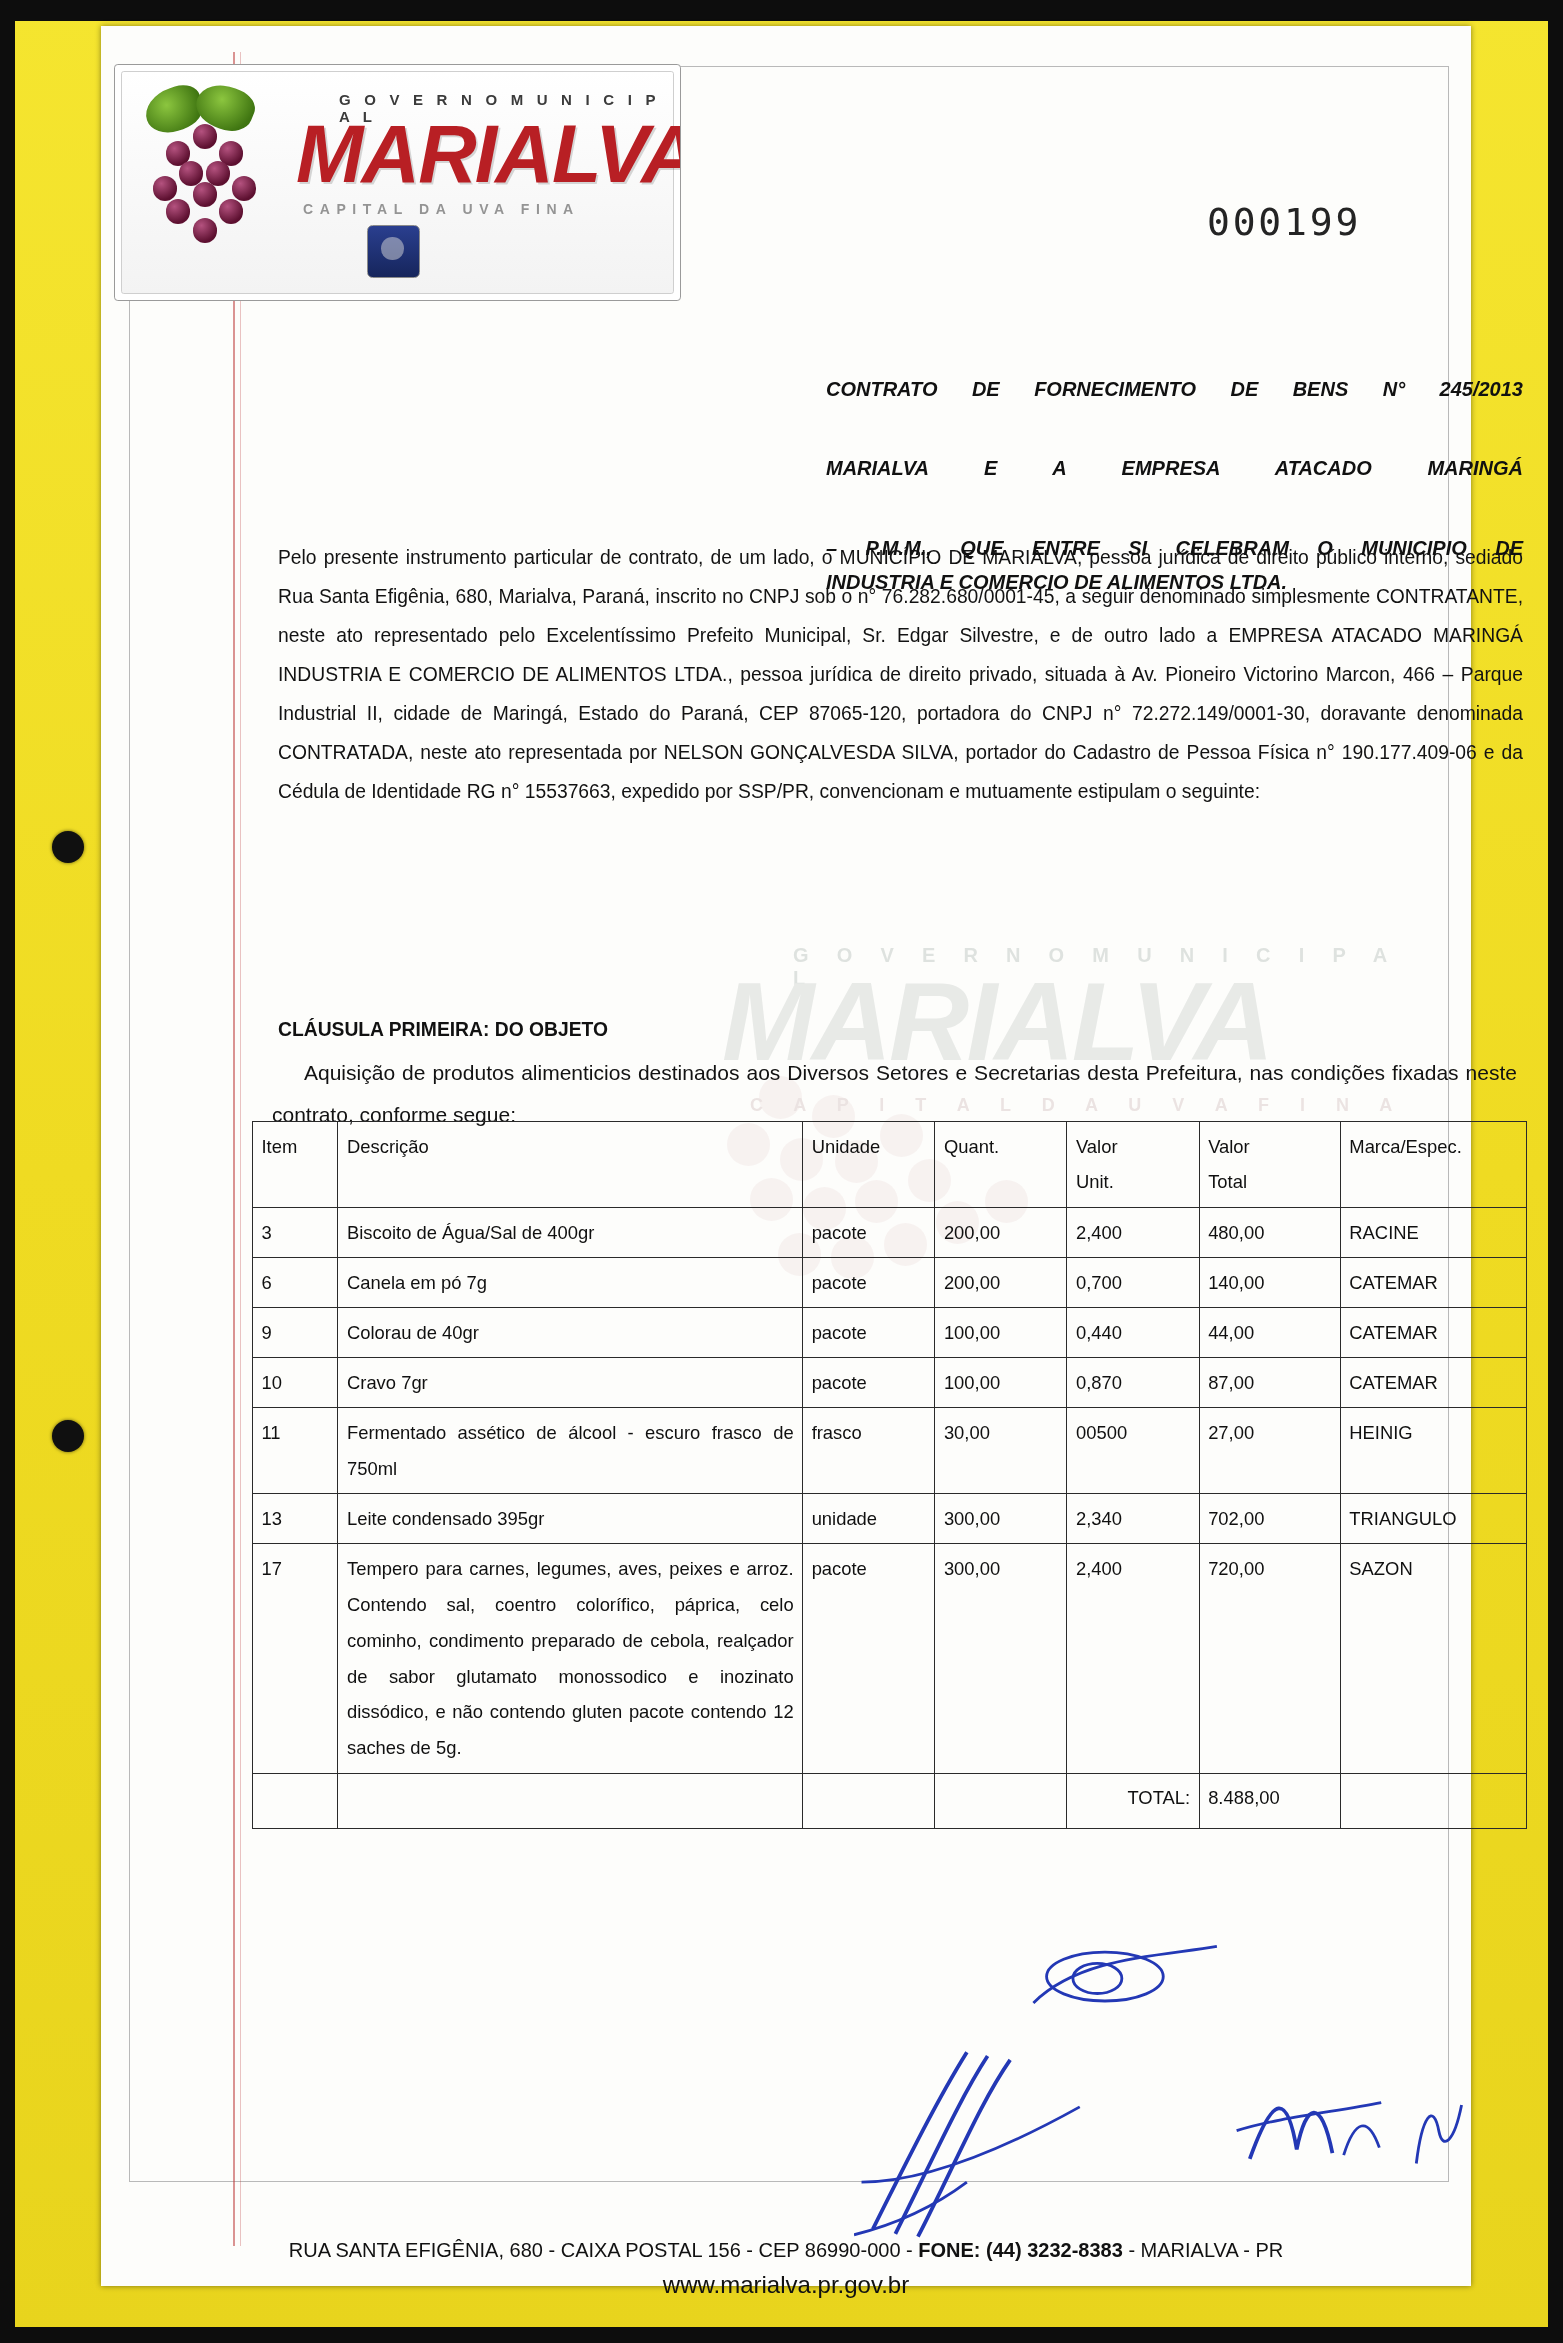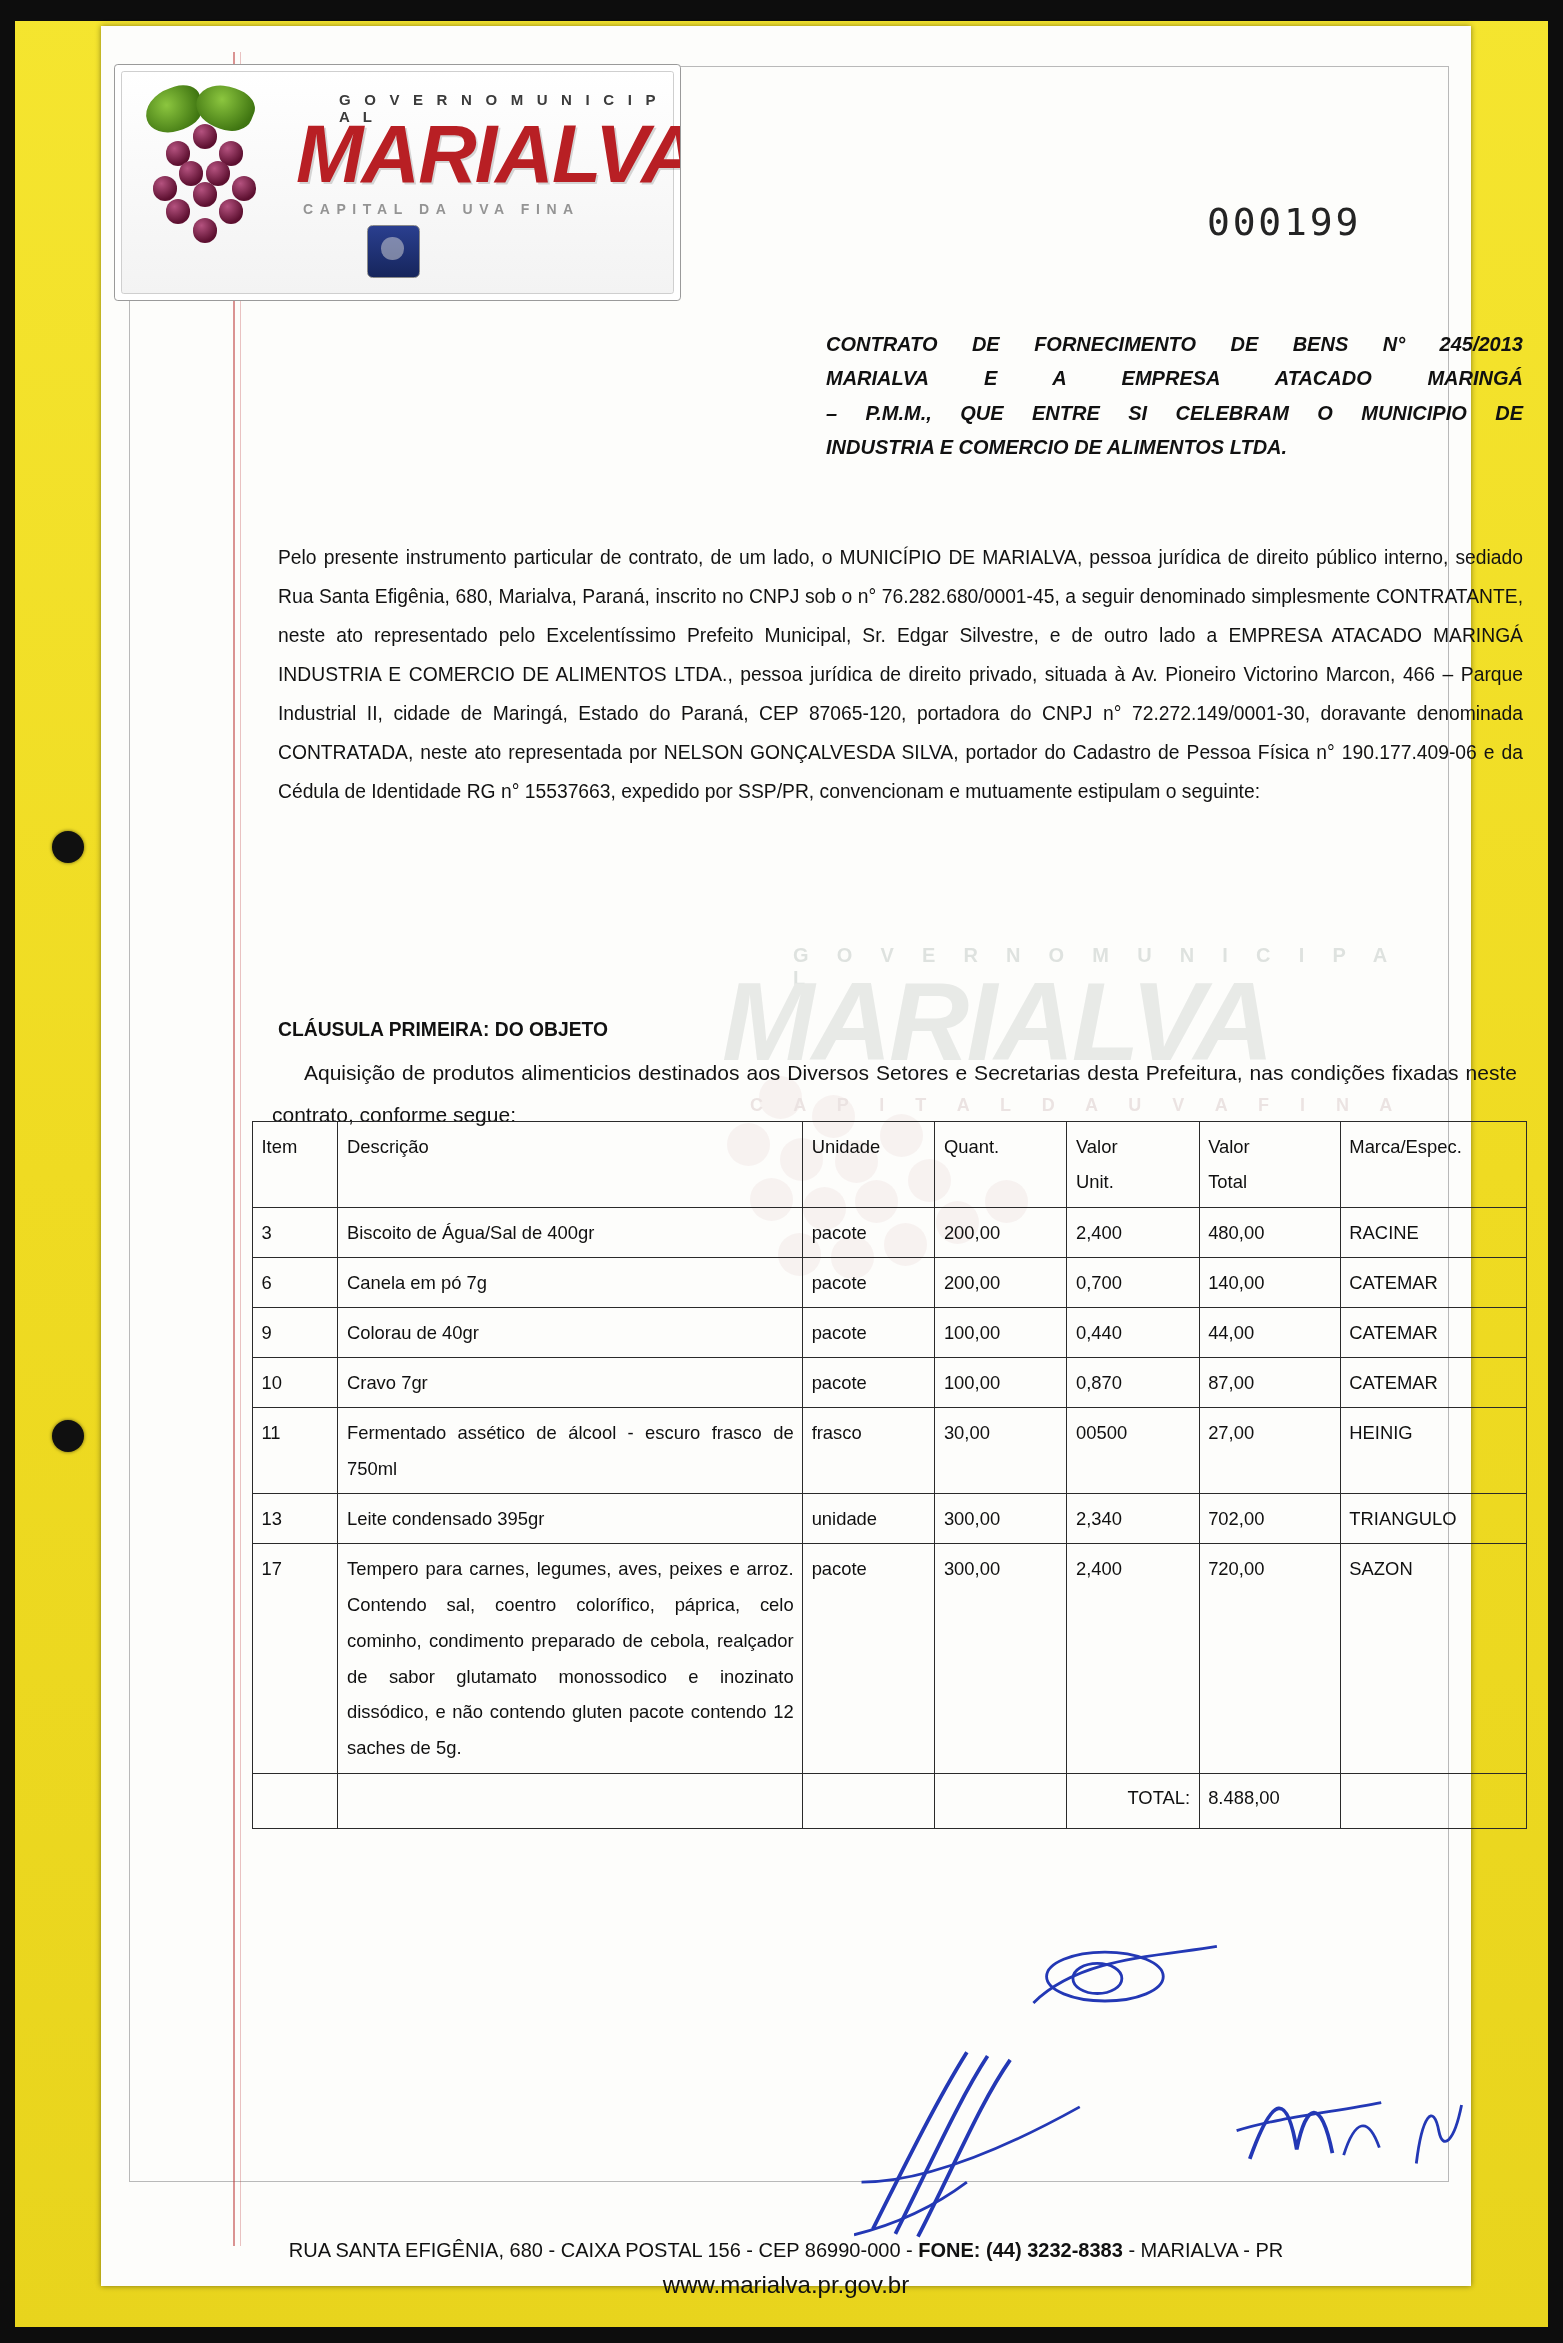--- a/index.html
+++ b/index.html
@@ -204,21 +204,21 @@
     top: 301px;
     width: 697px;
     font-size: 20px;
     line-height: 1.72;
     font-style: italic;
     font-weight: bold;
     color: #111;
     text-align: justify;
   }
   .title-block .ln { display: block; }
-  .title-block .ln.j { text-align-last: justify; }
+  .title-block .ln.j { text-align-last: justify; margin-top: 45px; }
 
   .body-text {
     position: absolute;
     left: 177px;
     top: 513px;
     width: 1245px;
     font-size: 19.3px;
     line-height: 2.02;
     color: #121212;
     text-align: justify;

